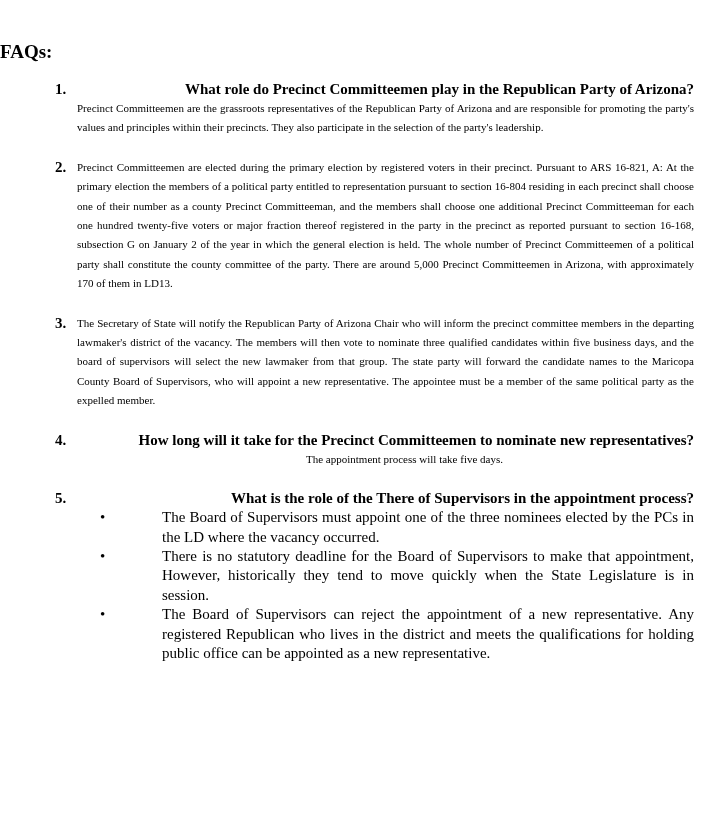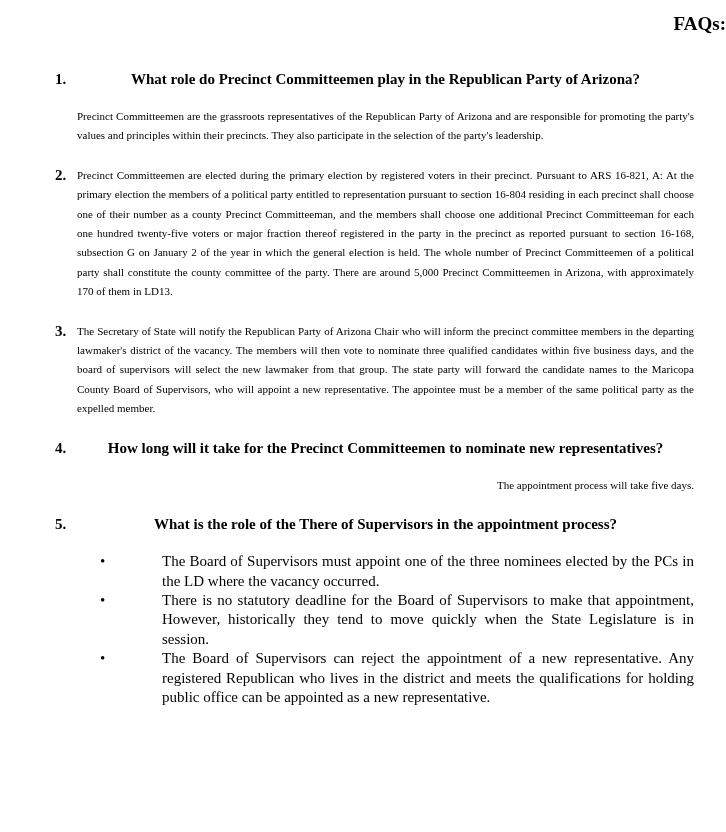--- a/index.html
+++ b/index.html
@@ -17,26 +17,26 @@
   }
   .page {
     position: relative;
     width: 726px;
     height: 832px;
     box-sizing: border-box;
     background: #ffffff;
     overflow: hidden;
   }
   .doc-title {
-    text-align: right;
+    text-align: left;
     font-size: 19px;
     font-weight: bold;
     line-height: 22px;
     margin: 0;
-    padding-top: 13px;
+    padding-top: 41px;
   }
   .faq-list {
     list-style: none;
     margin: 0;
     padding: 0;
     padding-top: 17px;
   }
   .faq-item {
     position: relative;
     margin: 0 0 20px 0;
@@ -52,33 +52,33 @@
     top: 0;
     font-size: 15px;
     font-weight: bold;
     line-height: 19px;
     white-space: nowrap;
   }
   .faq-question {
     font-size: 15px;
     font-weight: bold;
     line-height: 19px;
-    margin: 18px;
-    text-align: center;
+    margin: 0;
+    text-align: right;
   }
   .faq-answer {
     font-size: 11px;
     font-weight: normal;
     line-height: 19.4px;
     margin: 0;
     text-align: justify;
     text-justify: inter-word;
   }
   .faq-answer.ragged {
-    text-align: right;
+    text-align: center;
     margin-left: 38px;
   }
   .bullet-list {
     list-style: none;
     margin: 0;
     padding: 0;
   }
   .bullet-item {
     position: relative;
     padding-left: 48px;

